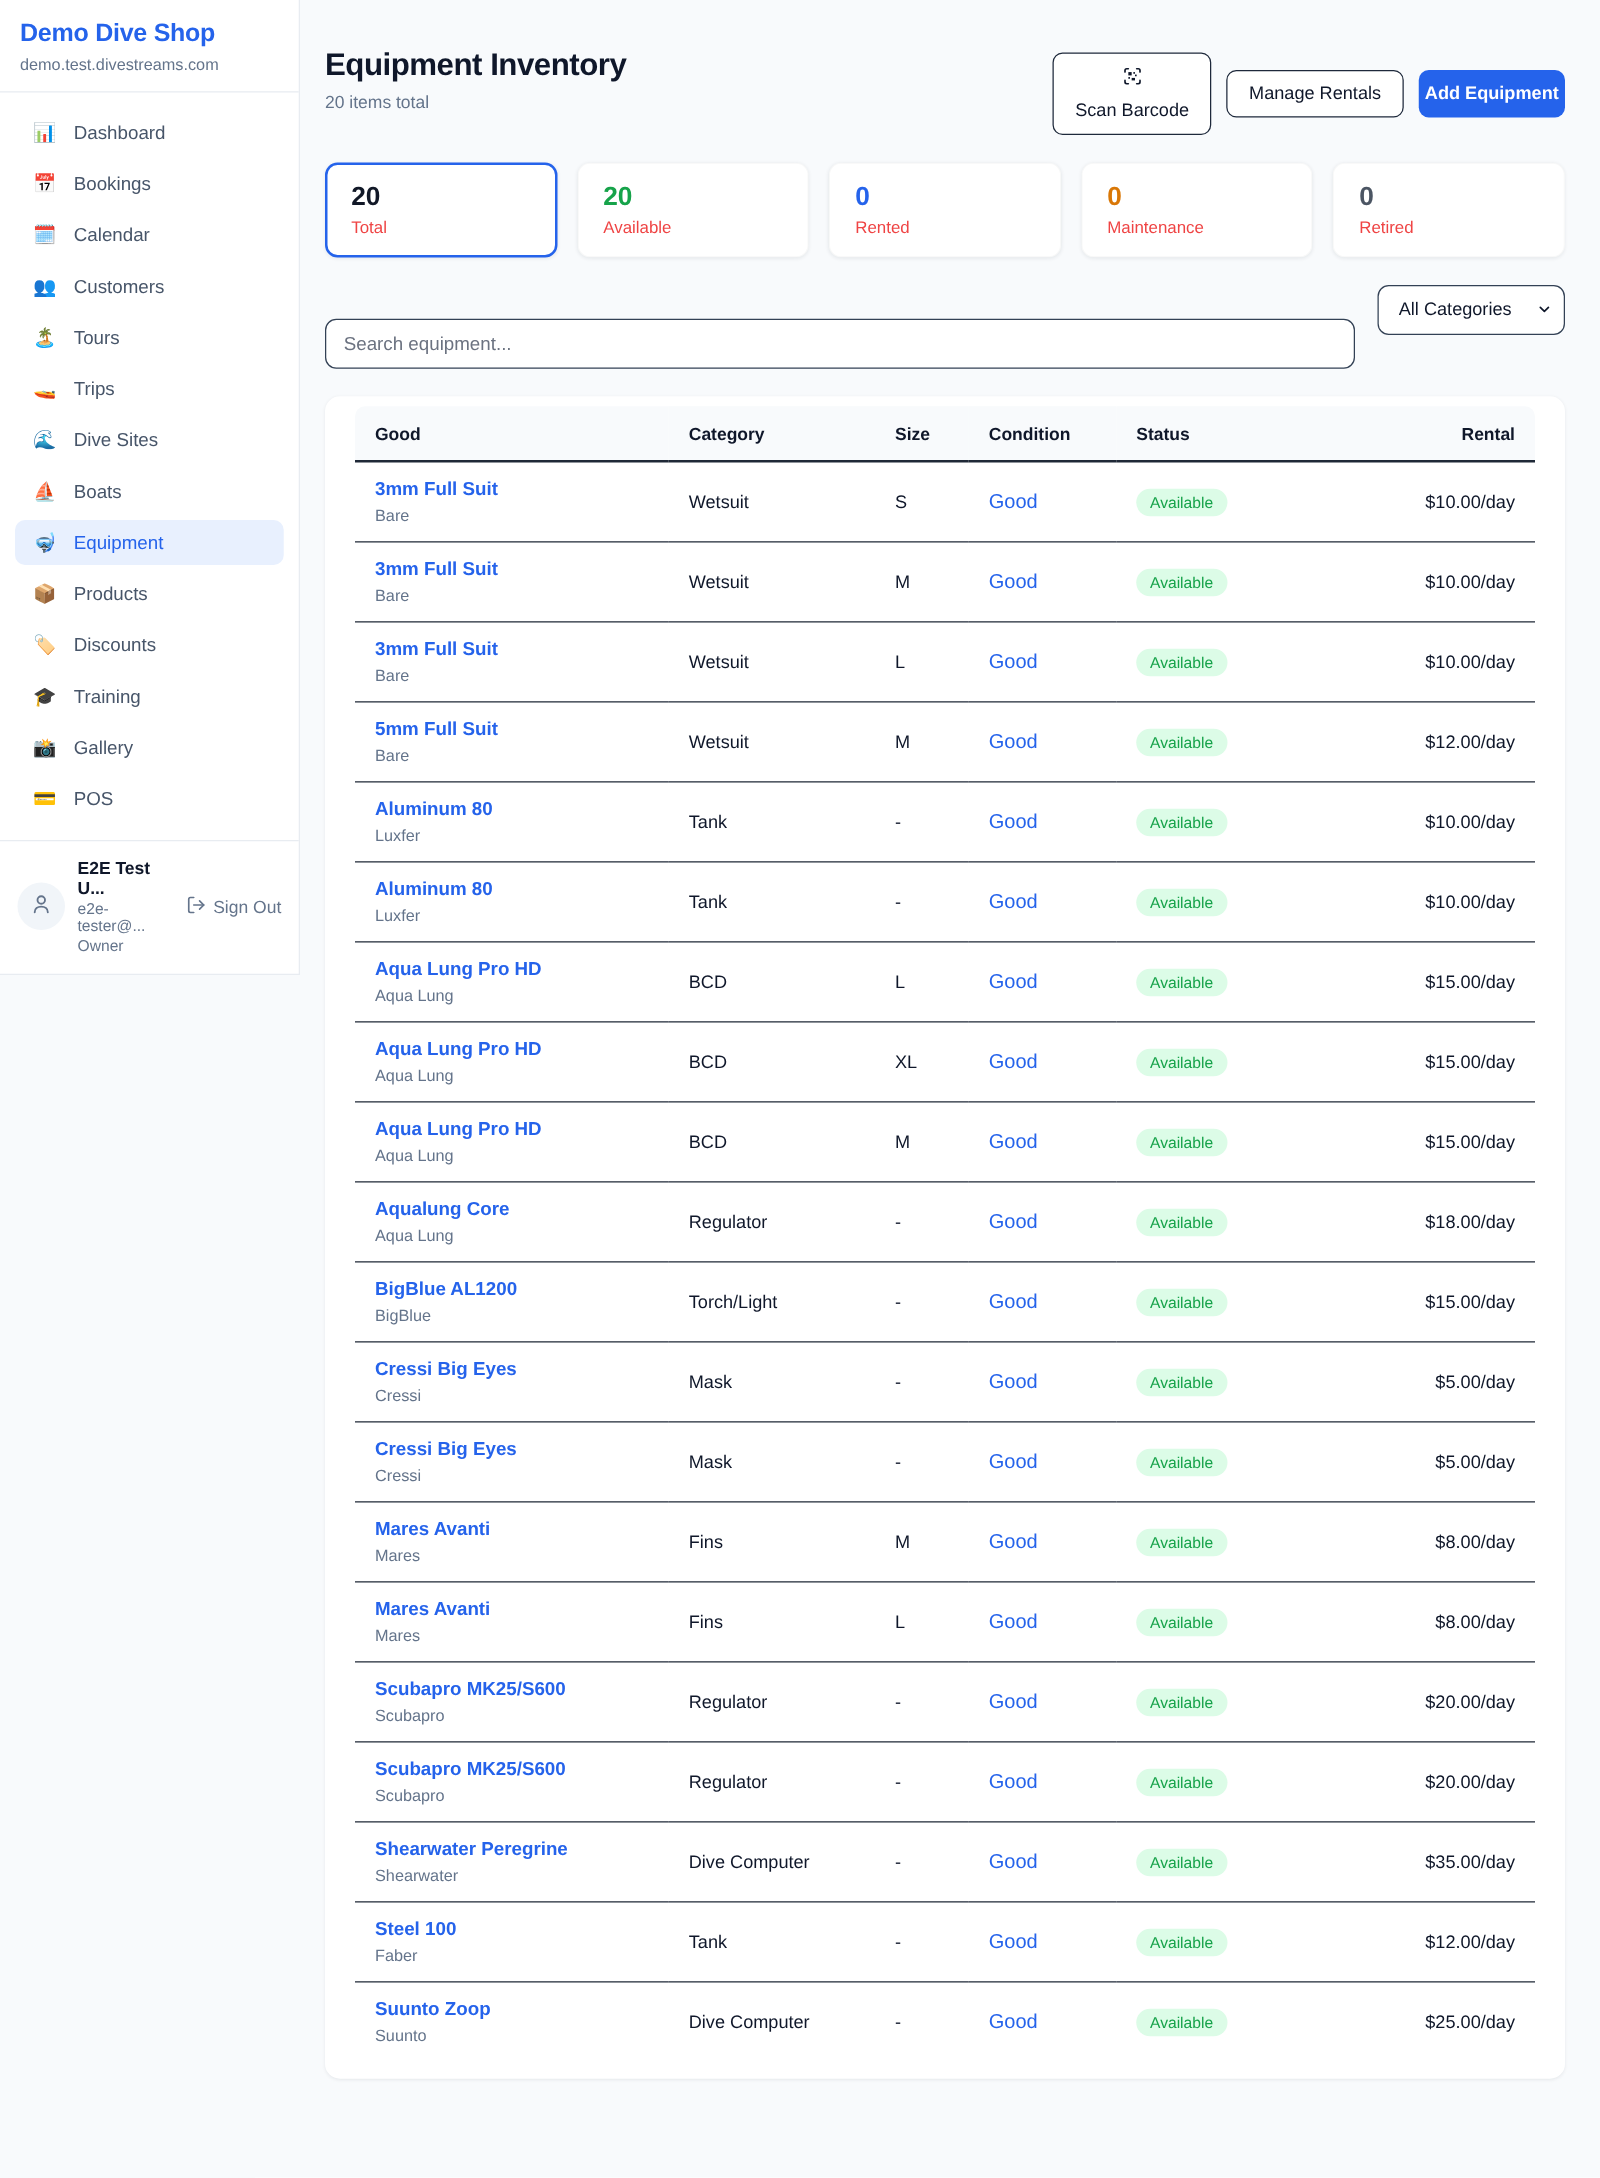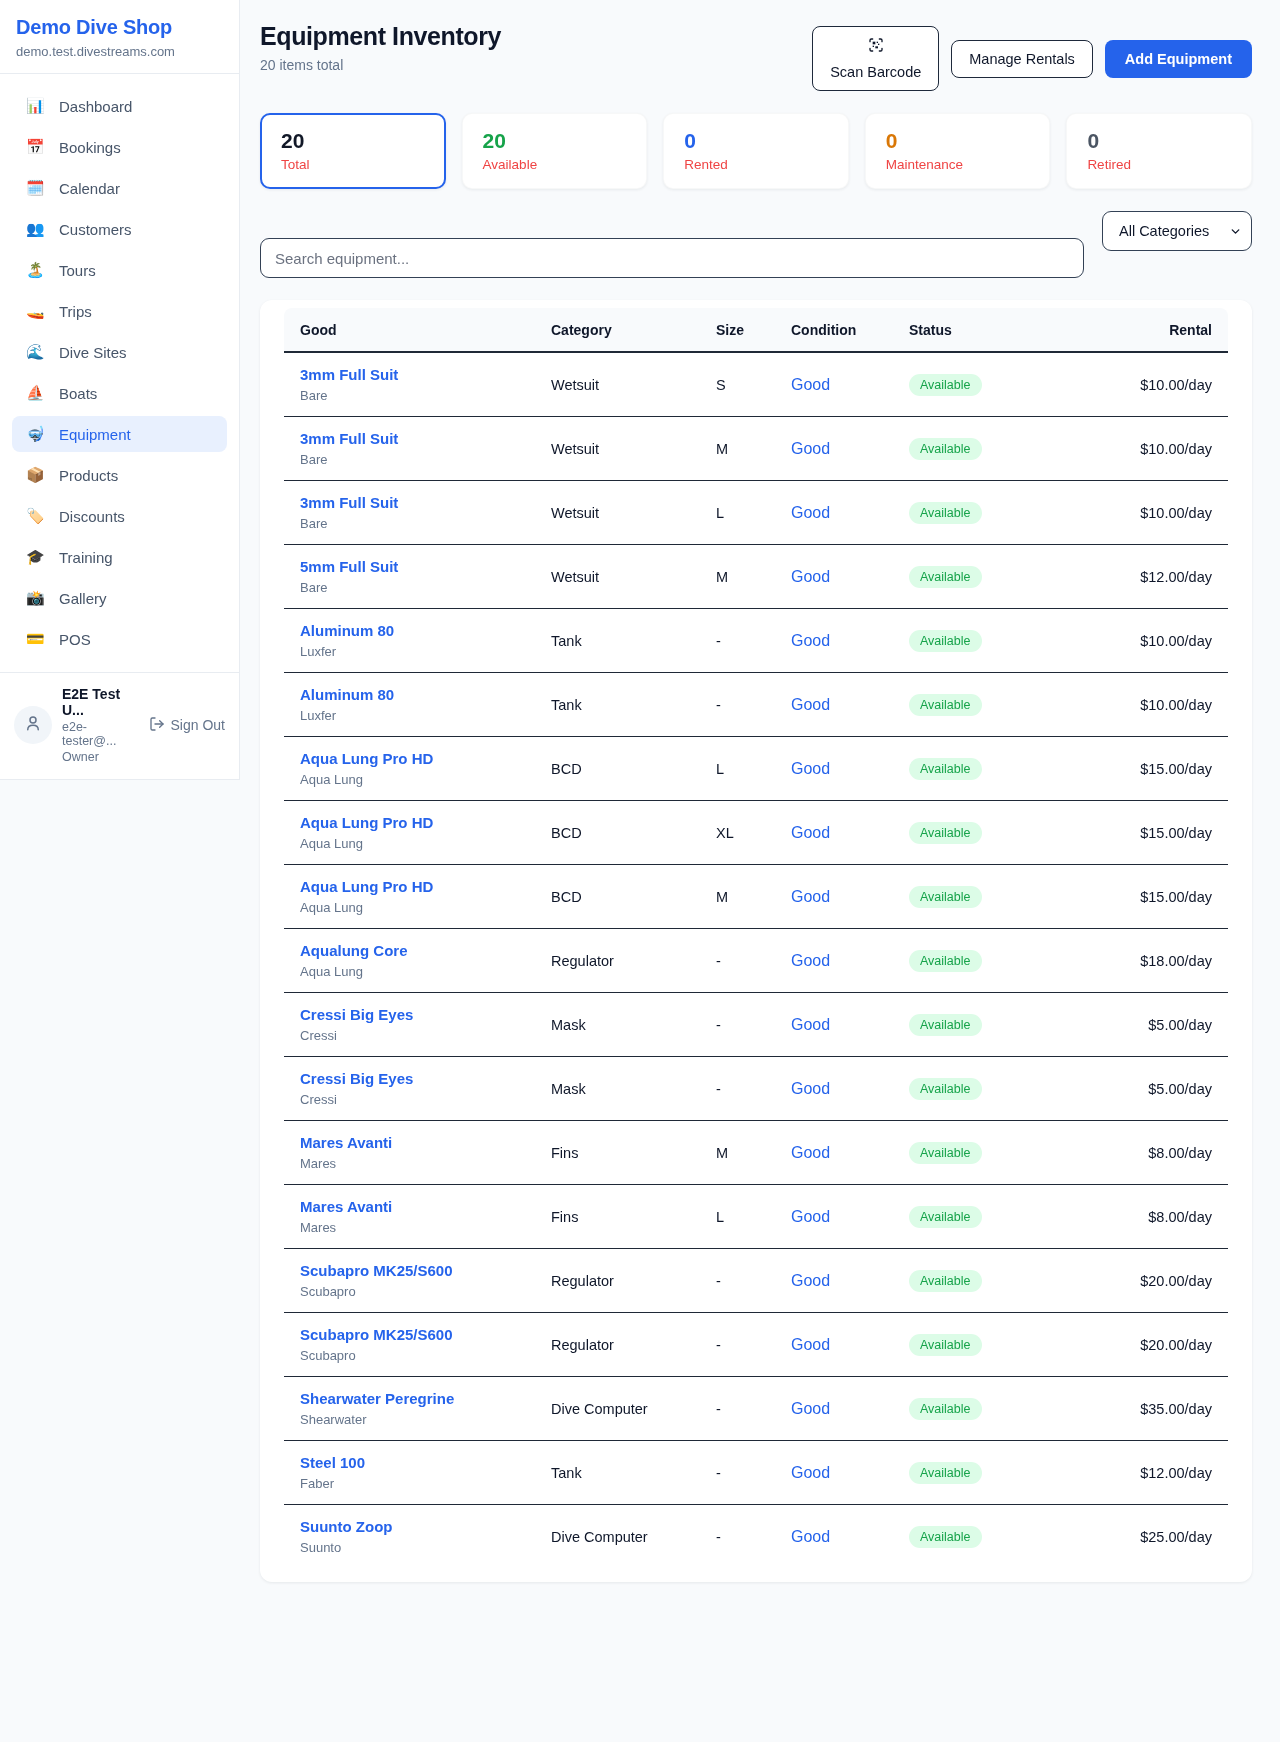--- a/index.html
+++ b/index.html
@@ -45,35 +45,35 @@
   .user-email { font-size: 12.5px; color: #64748b; margin-top: 2px; }
   .user-role { font-size: 12.5px; color: #64748b; margin-top: 2px; }
   .signout-btn {
     display: flex; align-items: center; gap: 6px;
     background: none; border: none; cursor: pointer;
     color: #64748b; font-size: 14px;
     font-family: inherit; white-space: nowrap;
   }
 
   
-  .main { position: absolute; left: 240px; top: 0; width: 1040px; padding: 22px 28px 36px 20px; }
+  .main { position: absolute; left: 240px; top: 16px; width: 1040px; padding: 22px 28px 36px 20px; }
 
   .page-header { display: flex; justify-content: space-between; align-items: flex-start; }
   .page-title { font-size: 25px; font-weight: 700; color: #0f172a; letter-spacing: -0.4px; }
   .page-subtitle { font-size: 14px; color: #64748b; margin-top: 6px; }
   .header-actions { display: flex; gap: 12px; align-items: center; margin-top: 4px; }
   .btn-outline {
     display: inline-flex; align-items: center; gap: 8px;
     background: #fff; border: 1px solid #1e293b; border-radius: 8px;
     padding: 10px 17px; font-size: 14.5px; font-weight: 500; color: #0f172a;
     font-family: inherit; cursor: pointer; flex-direction: column;
   }
   .btn-primary {
     background: #2563eb; color: #fff; border: none; border-radius: 8px;
-    padding: 11px 20px; font-size: 14.5px; font-weight: 600;
+    padding: 11px 5px; font-size: 14.5px; font-weight: 600;
     font-family: inherit; cursor: pointer;
   }
 
   
   .stats-row { display: flex; gap: 16px; margin-top: 22px; }
   .stat-card {
     flex: 1; background: #fff; border-radius: 10px;
     border: 1px solid rgba(15,23,42,0.03);
     box-shadow: 0 1px 3px rgba(15,23,42,0.07);
     padding: 15px 20px 16px; cursor: pointer;
@@ -479,20 +479,35 @@
     <td class="cell-text">-</td>
     <td>
       <a class="condition-link">Good</a>
     </td>
     <td>
       <span class="status-badge">Available</span>
     </td>
     <td class="rental-cell">$18.00/day</td>
   </tr>
 
+  <tr>
+    <td>
+      <a class="item-name">BigBlue AL1200</a>
+      <div class="item-brand">BigBlue</div>
+    </td>
+    <td class="cell-text">Torch/Light</td>
+    <td class="cell-text">-</td>
+    <td>
+      <a class="condition-link">Good</a>
+    </td>
+    <td>
+      <span class="status-badge">Available</span>
+    </td>
+    <td class="rental-cell">$15.00/day</td>
+  </tr>
 
   <tr>
     <td>
       <a class="item-name">Cressi Big Eyes</a>
       <div class="item-brand">Cressi</div>
     </td>
     <td class="cell-text">Mask</td>
     <td class="cell-text">-</td>
     <td>
       <a class="condition-link">Good</a>

